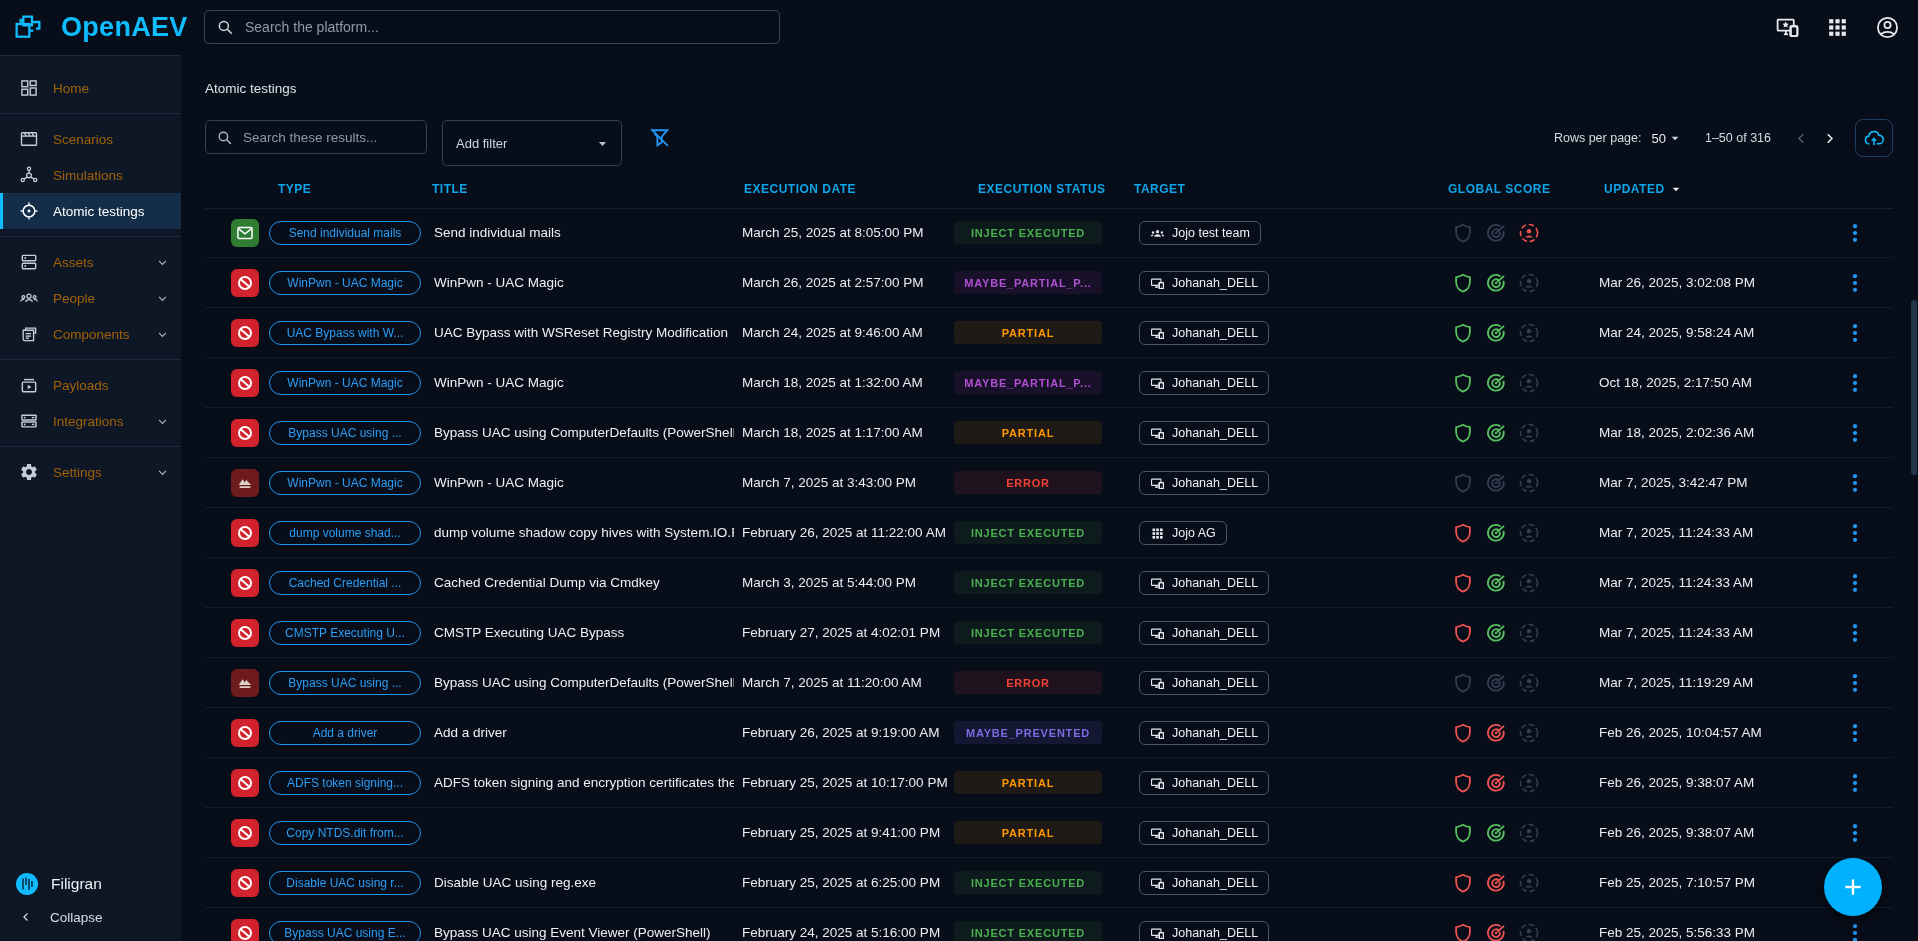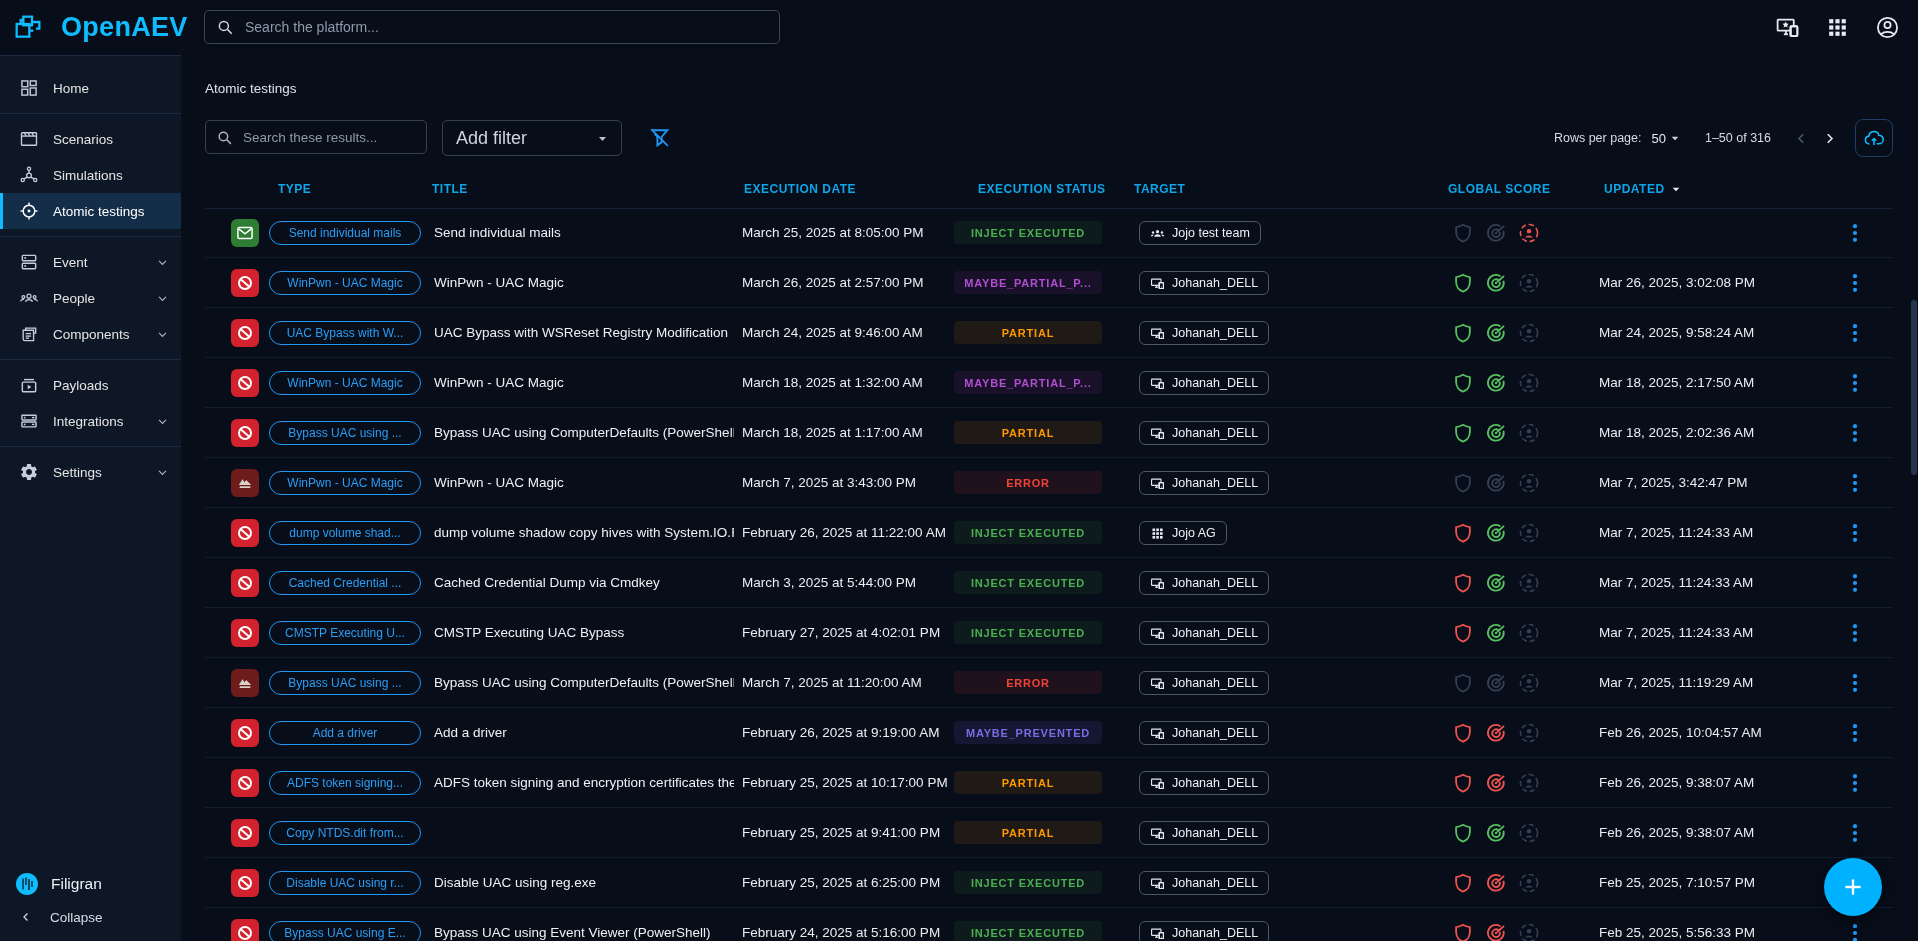--- a/index.html
+++ b/index.html
@@ -16,21 +16,21 @@
   .top-search .s-icon{width:18px;height:18px;color:#cfd7df;}
   .top-search input{flex:1;min-width:0;background:transparent;border:0;outline:0;color:#dfe6ec;font-size:14px;font-family:inherit;}
   ::placeholder{color:#8e9ba9;opacity:1;}
   .top-icons{position:absolute;right:18px;top:0;height:55px;display:flex;align-items:center;gap:25px;color:#e6ebf1;}
   .icon-btn{width:25px;height:25px;cursor:pointer;}
 
   
   .sidebar{position:absolute;top:55px;left:0;bottom:0;width:181px;background:#0e1726;border-top:1px solid #1c2940;
     display:flex;flex-direction:column;padding-top:14px;box-sizing:border-box;z-index:5;}
   .side-item{height:36px;flex:0 0 36px;display:flex;align-items:center;gap:14px;padding:0 11px 0 19px;
-    color:#e5e5e5;font-size:13.5px;cursor:pointer;position:relative;}
+    color:#a16207;font-size:13.5px;cursor:pointer;position:relative;}
   .side-icon{width:20px;height:20px;color:#c6cfd9;flex:0 0 20px;}
   .side-item .label{flex:1;white-space:nowrap;}
   .side-item .chev{width:15px;height:15px;color:#aeb9c4;flex:0 0 15px;}
   .side-item.selected{background:#142e4a;color:#fff;}
   .side-item.selected .side-icon{color:#fff;}
   .side-item.selected::before{content:"";position:absolute;left:0;top:0;bottom:0;width:3px;background:#0fbcff;}
   .side-div{height:1px;background:#1b2a41;margin:7px 0;flex:0 0 1px;}
   .side-footer{margin-top:auto;padding-bottom:8px;}
   .brand{height:34px;display:flex;align-items:center;gap:12px;padding-left:15px;font-size:15.5px;font-weight:500;color:#eef2f6;cursor:pointer;}
   .brand-icon{width:24px;height:24px;flex:0 0 24px;}
@@ -39,23 +39,23 @@
 
   
   .content{position:absolute;left:205px;top:55px;width:1688px;bottom:0;}
   .page-title{position:absolute;top:26px;left:0;font-size:13.5px;color:#dde4ea;}
 
   .toolbar{position:absolute;top:64px;left:0;right:0;height:38px;}
   .tool-search{position:absolute;left:0;top:1px;width:222px;height:34px;border:1px solid #35414f;border-radius:5px;
     display:flex;align-items:center;gap:8px;padding:0 10px;box-sizing:border-box;}
   .tool-search .s-icon{width:17px;height:17px;color:#aeb9c4;}
   .tool-search input{flex:1;min-width:0;background:transparent;border:0;outline:0;color:#dfe6ec;font-size:13.5px;font-family:inherit;}
-  .add-filter{position:absolute;left:237px;top:1px;width:180px;height:36px;border:1px solid #35414f;border-radius:5px;
+  .add-filter{position:absolute;left:237px;top:1px;width:180px;height:46px;border:1px solid #35414f;border-radius:5px;
     display:flex;align-items:center;justify-content:space-between;padding:0 10px 0 13px;box-sizing:border-box;
-    color:#cdd5dd;font-size:18px;cursor:pointer;}
+    color:#cdd5dd;font-size:13px;cursor:pointer;}
   .add-filter .caret{width:17px;height:17px;color:#b9c3cd;}
   .filter-off{position:absolute;left:442px;top:6px;width:25px;height:25px;color:#2196f3;cursor:pointer;}
 
   .pager{position:absolute;right:0;top:0;height:38px;display:flex;align-items:center;font-size:12.5px;color:#d6dde4;}
   .rpp-label{margin-right:10px;}
   .rpp-select{display:flex;align-items:center;gap:1px;cursor:pointer;font-size:13px;color:#e6ebf1;margin-right:22px;}
   .rpp-select .caret{width:16px;height:16px;color:#cfd7df;}
   .range{margin-right:16px;font-size:12.5px;}
   .pg-btn{width:28px;height:28px;display:flex;align-items:center;justify-content:center;cursor:pointer;}
   .pg-btn svg{width:17px;height:17px;}
@@ -221,21 +221,21 @@
       <div class="side-div"></div>
       <div class="side-item">
         <span class="side-icon">
           <svg viewBox="0 0 24 24" fill="none" stroke="currentColor" stroke-width="1.7">
             <rect x="4" y="4" width="16" height="6.5" rx="1"></rect>
             <rect x="4" y="13.5" width="16" height="6.5" rx="1"></rect>
             <circle cx="7.5" cy="7.2" r="1.2" fill="currentColor" stroke="none"></circle>
             <circle cx="7.5" cy="16.7" r="1.2" fill="currentColor" stroke="none"></circle>
           </svg>
         </span>
-        <span class="label">Event</span>
+        <span class="label">Assets</span>
         <span class="chev">
           <svg viewBox="0 0 24 24" fill="none" stroke="currentColor" stroke-width="1.8">
             <path d="M6.5 9.5 L12 15 L17.5 9.5"></path>
           </svg>
         </span>
       </div>
       <div class="side-item">
         <span class="side-icon">
           <svg viewBox="0 0 24 24" fill="none" stroke="currentColor" stroke-width="1.5">
             <circle cx="12" cy="9.8" r="2.4"></circle>
@@ -641,21 +641,21 @@
             </svg>
           </span>
       <span class="score-i sc-none">
             <svg viewBox="0 0 24 24" fill="none" stroke="currentColor" stroke-width="1.8" stroke-linecap="round">
               <circle cx="12" cy="10" r="2.4" fill="currentColor" stroke="none"></circle>
               <path d="M7.8 16.8 a4.6 3.6 0 0 1 8.4 0 z" fill="currentColor" stroke="none"></path>
               <circle cx="12" cy="12" r="9.3" stroke-dasharray="4.2 4.6"></circle>
             </svg>
           </span>
     </span>
-    <span class="c-updated">Mar 18, 2025, 2:17:50 AM</span>
+    <span class="c-updated">Oct 18, 2025, 2:17:50 AM</span>
     <span class="c-kebab">
           <svg viewBox="0 0 24 24" fill="currentColor">
             <circle cx="12" cy="5.2" r="2.1"></circle>
             <circle cx="12" cy="12" r="2.1"></circle>
             <circle cx="12" cy="18.8" r="2.1"></circle>
           </svg>
         </span>
   </div>
       <div class="row">
     <span class="c-type tile-art">

